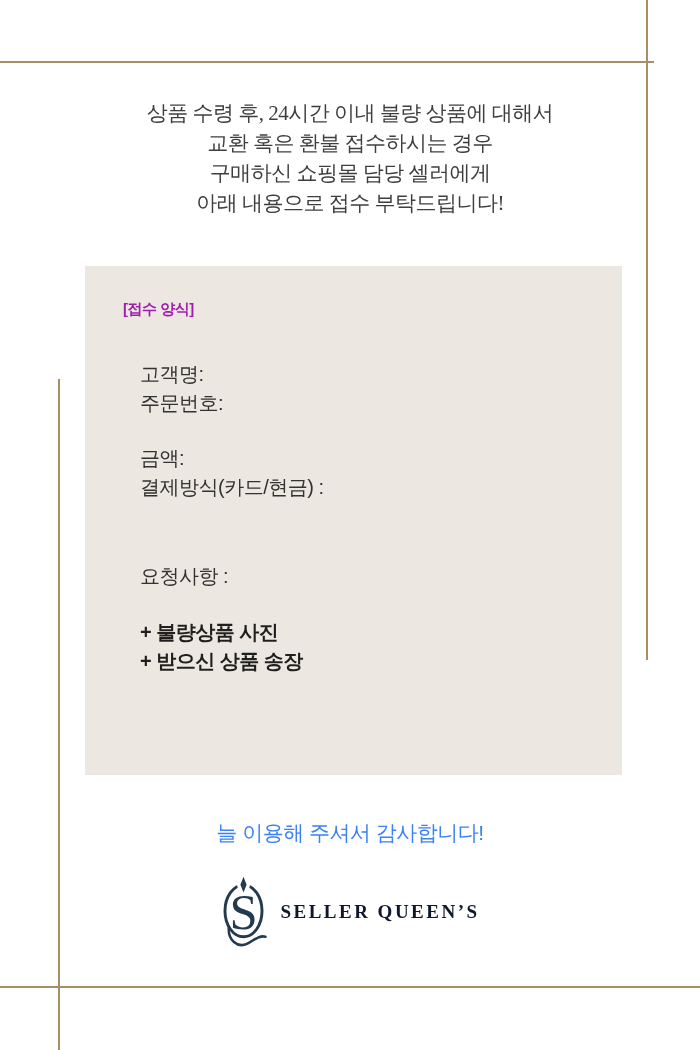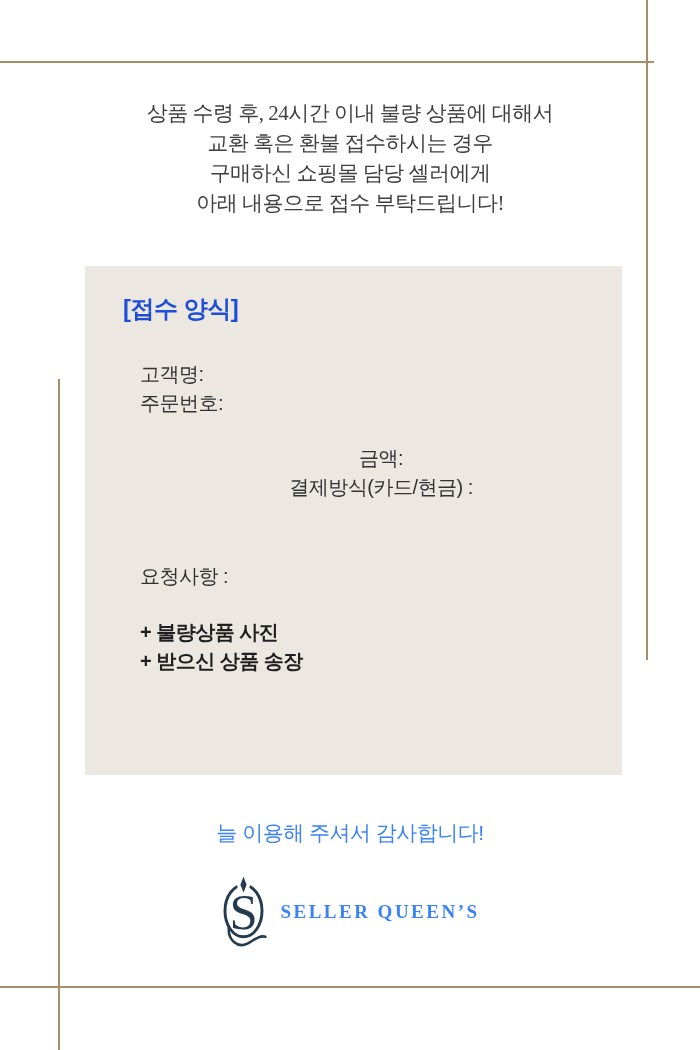--- a/index.html
+++ b/index.html
@@ -43,34 +43,34 @@
     top: 266px;
     left: 85px;
     width: 537px;
     height: 509px;
     background: #ece8e1;
     color: #323232;
     box-sizing: border-box;
   }
   .form-title {
     margin: 30px 0 0 38px;
-    font-size: 24px;
+    font-size: 15px;
     line-height: 26px;
     font-weight: 700;
-    color: #1d4ed8;
+    color: #a21caf;
     letter-spacing: -0.5px;
   }
   .field-group {
     margin-left: 55px;
     font-size: 20px;
     line-height: 29px;
     letter-spacing: -0.5px;
   }
   .group1 { margin-top: 38px; }
-  .group2 { margin-top: 26px; text-align: center; }
+  .group2 { margin-top: 26px; }
   .group3 { margin-top: 60px; }
   .group4 { margin-top: 27px; font-weight: 700; color: #1f1f1f; }
 
   
   .thanks {
     position: absolute;
     top: 818px;
     left: 0;
     width: 700px;
     text-align: center;
@@ -90,21 +90,21 @@
     align-items: center;
     justify-content: center;
   }
   .monogram { width: 47px; height: 76px; display: block; }
   .brand {
     margin-left: 13px;
     font-family: "Liberation Serif", "DejaVu Serif", serif;
     font-size: 19px;
     font-weight: 600;
     letter-spacing: 2.5px;
-    color: #3b82f6;
+    color: #0f172a;
     padding-top: 4px;
   }
 </style>
 </head>
 <body>
 
 <div class="canvas">
 
   <div class="line line-top"></div>
   <div class="line line-right"></div>

